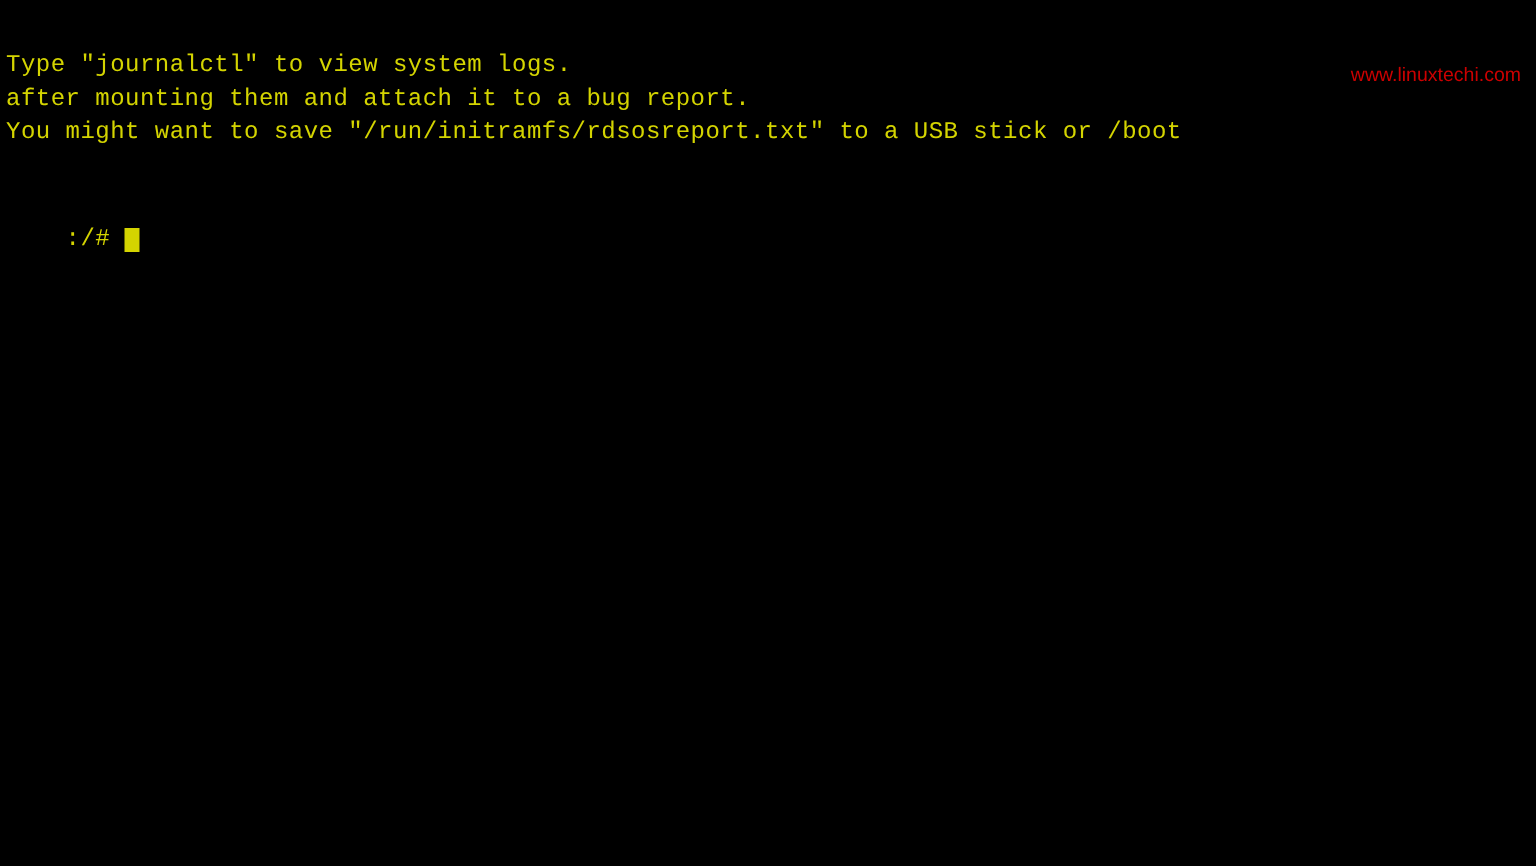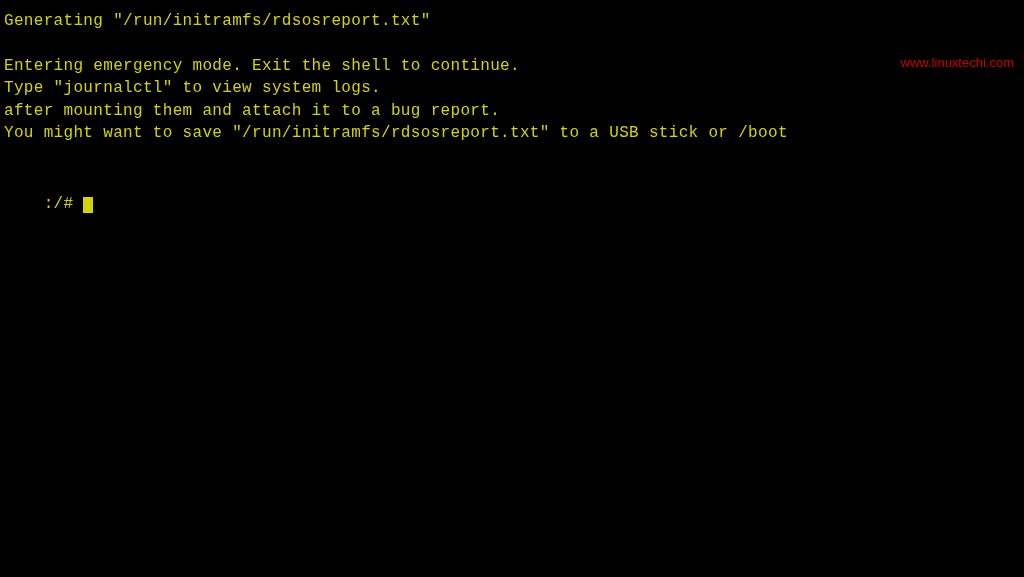--- a/index.html
+++ b/index.html
@@ -33,21 +33,21 @@
       letter-spacing: 0.02em;
     }
 
     .terminal-line.empty {
       line-height: 1.4;
       height: 1.4em;
     }
 
     .watermark {
       position: absolute;
-      top: 55px;
+      top: 42px;
       right: 10px;
       color: #cc0000;
       font-family: Arial, sans-serif;
       font-size: 13px;
       font-weight: normal;
     }
 
     .prompt-line {
       color: #d4d400;
       font-family: 'Courier New', Courier, monospace;
@@ -69,23 +69,21 @@
     @keyframes blink {
       0%, 100% { opacity: 1; }
       50% { opacity: 0; }
     }
   </style>
 </head>
 <body>
 
 <div class="terminal">
   <div>
-    <div class="terminal-line">Generating "/run/initramfs/rdsosreport.txt"</div>
     <div class="terminal-line empty"></div>
-    <div class="terminal-line">Entering emergency mode. Exit the shell to continue.</div>
     <div class="terminal-line">Type "journalctl" to view system logs.</div>
     <div class="terminal-line">after mounting them and attach it to a bug report.</div>
     <div class="terminal-line">You might want to save "/run/initramfs/rdsosreport.txt" to a USB stick or /boot</div>
     <div class="terminal-line empty"></div>
   </div>
 
   <div class="prompt-line">
     <span>:/# </span><span class="cursor"></span>
   </div>
 

